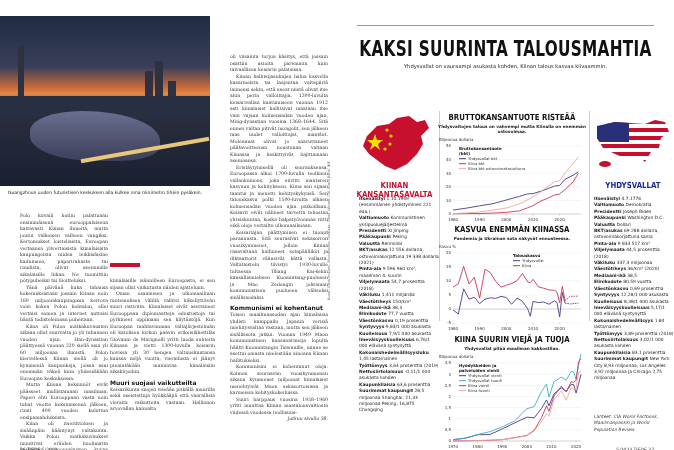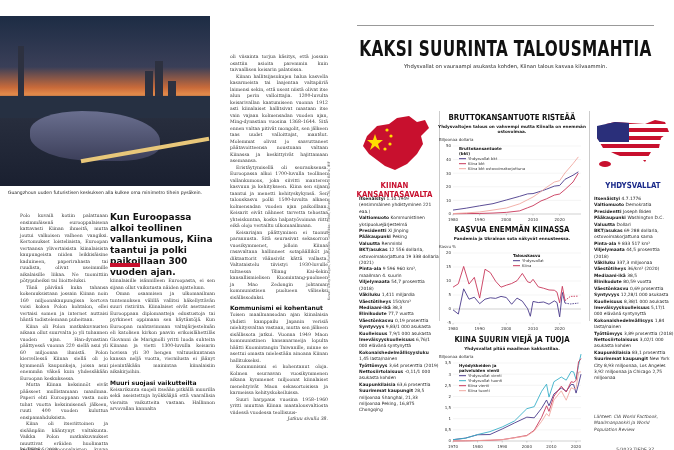--- a/index.html
+++ b/index.html
@@ -49,21 +49,20 @@
   <div class="caption">Guangzhoun uuden futuristisen keskuksen alla kulkee oma minimetro tihein pysäkein.</div>
 
   <div class="col" style="left:20px;top:197px;width:88px">
     <p class="first">Polo kuvaili kotiin palattuaan ensimmäisenä eurooppalaisena kattavasti Kiinan ihmeitä, mutta joutui valkoisen valheen vangiksi. Kertomukset loisteliaista, Euroopan vertaansa ylivertaisista kiinalaisista kaupungeista niiden leikkisäisine kaduineen, paperirahasta tai ruudista, olivat useimmille aikalaisille liikaa. Ne tuomittiin pötypuheiksi tai liioitteluksi.</p>
     <p>Tänä päivänä kuka tahansa kokemuksistaan jossain Kiinan noin 160 miljoonakaupungissa kertova voisi kokea Polon kohtalon, ellei vertaisi somen ja internet auttaisi häntä todistelemaan puheitaan.</p>
     <p>Kiina oli Polon matkakuvausten aikaan ollut suurvalta jo yli tuhannen vuoden ajan. Han-dynastian päättyessä vuonna 220 siellä asui yli 60 miljoonaa ihmistä. Polon kierrellessä Kiinaa siellä oli jo kymmeniä kaupunkeja, joissa asui enemmän väkeä kuin yhdessäkään Euroopan keskuksessa.</p>
     <p>Mutta Kiinan keksinnöt eivät päässeet mullistamaan maailmaa. Paperi ehti Eurooppaan vasta noin tuhat vuotta keksimisensä jälkeen, ruuti 400 vuoden kuluttua ensipamahduksista.</p>
     <p>Kiina oli itseriittoinen ja sisäänpäin kääntynyt valtakunta. Vaikka Polon matkakuvaukset muuttivat eräiden huolimatta keskiajan eurooppalaisten kuvaa Kiinasta, siitä, mitä Polo kertoi</p>
   </div>
 
-  <div class="pull">Kun Euroopassa alkoi teollinen vallankumous, Kiina taantui ja polki paikoillaan 300 vuoden ajan.</div>
   <div class="pullbar"></div>
 
   <div class="col" style="left:110px;top:262px;width:105px">
     <p class="first">kiinalaisille isännilleen Euroopasta, ei sen sijaan ollut vaikutusta näiden ajatteluun.</p>
     <p>Oman osaamisen ja ulkomaailman tuntemuksen välillä vallitsi häkellyttävän suuri ristiriita. Kiinalaiset eivät asettaneet Eurooppaan diplomaatteja edustustoja tai pyrkineet oppimaan sen käytäntöjä. Kun Euroopan mahtavimman valtajärjestelmän eli katolisen kirkon paavin erikoislähettiläs Giovanni de Marignolli yritti luoda suhteita Kiinaan ja vietti 1300-luvulla keisarin hovissa yli 30 hengen valtuuskuntansa kanssa neljä vuotta, vierailusta ei jäänyt pienintäkään mainintaa kiinalaisiin aikakirjoihin.</p>
     <div class="sub">Muuri suojasi vaikutteilta</div>
     <p class="first">Keisarikunta suojeli itseään pitkällä muurilla sekä aseistettuja hyökkääjiä että vaarallisia vieraita vaikutteita vastaan. Hallinnon arvovallan kannalta</p>
   </div>
 
   <div class="col" style="left:230px;top:38px;width:98px">

